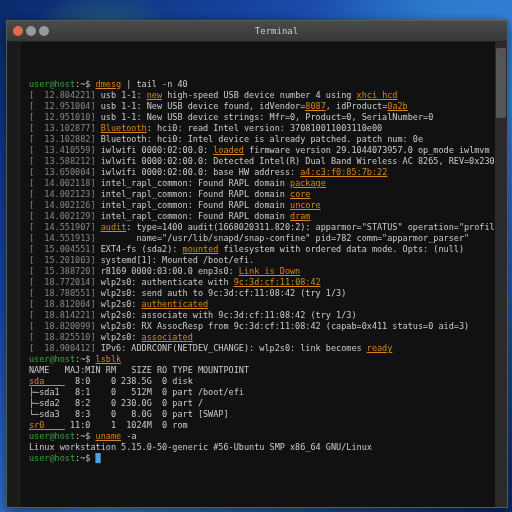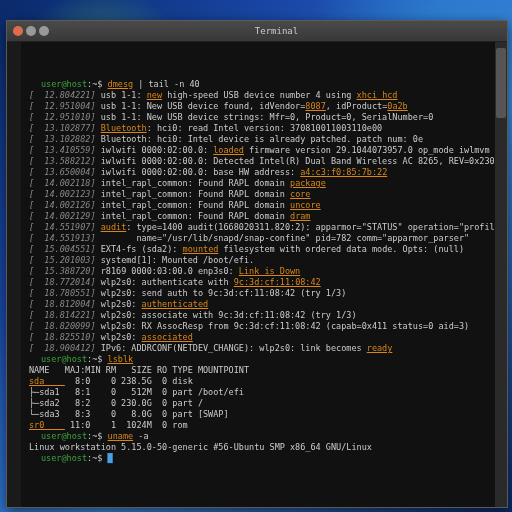--- a/index.html
+++ b/index.html
@@ -8,23 +8,23 @@
   .window{position:absolute;left:6px;top:20px;width:500px;height:486px;background:#3b3b3b;border:1px solid #5a5a5a;box-shadow:0 4px 14px rgba(0,0,0,0.6);display:flex;flex-direction:column;}
   .titlebar{height:20px;background:linear-gradient(#4a4a4a,#383838);display:flex;align-items:center;padding:0 6px;gap:3px;border-bottom:1px solid #222;}
   .wbtn{width:10px;height:10px;border-radius:50%;}
   .wbtn.close{background:#e06c4c;}
   .wbtn.min{background:#999;}
   .wbtn.max{background:#999;}
   .title{color:#ccc;font-size:9px;margin-left:auto;margin-right:auto;}
   .term{flex:1;background:#111;color:#ccc;font-size:8.5px;line-height:11px;padding:4px 6px;overflow:hidden;white-space:pre;position:relative;}
   .term .l{display:block;}
   .k{color:#d8861a;text-decoration:underline;}   
-  .p{color:#3aa33a;margin-left:12px;}   
+  .p{color:#3aa33a;}   
   .b{color:#4aa0e0;}   
-  .g{color:#888;font-style:italic;}      
+  .g{color:#888;}      
   .rulers{position:absolute;left:0;top:0;bottom:0;width:14px;background:#1a1a1a;}
   .scrollbar{position:absolute;right:0;top:0;width:12px;height:100%;background:#2a2a2a;}
   .scrollthumb{position:absolute;right:1px;top:6px;width:10px;height:70px;background:#555;border-radius:2px;}
   .term-inner{margin-left:16px;}
 </style>
 </head>
 <body>
 
 <div class="desktop">
   <div class="window">

